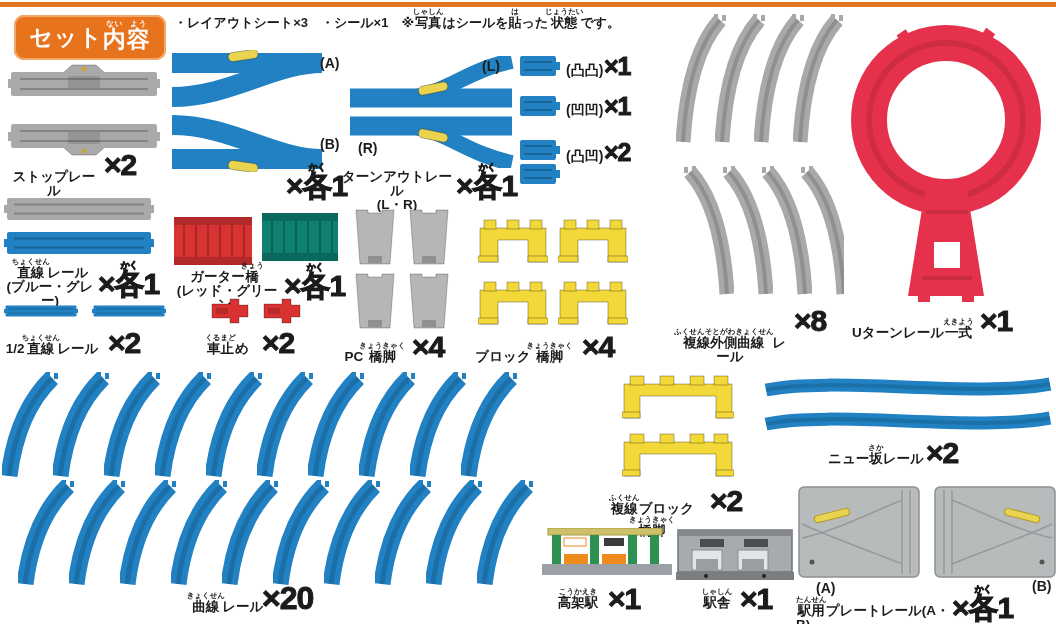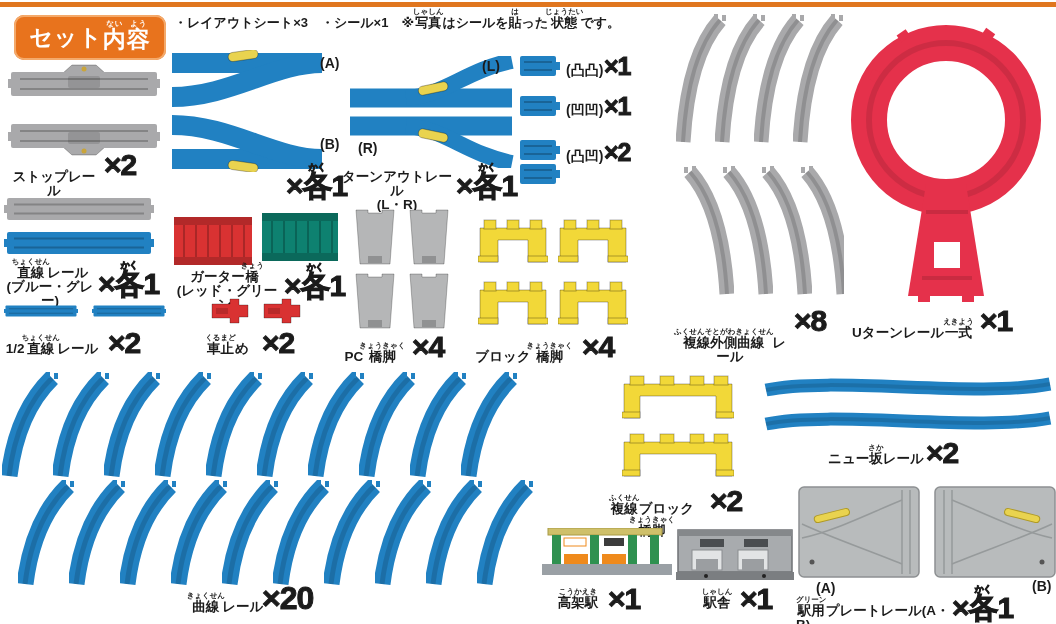--- a/index.html
+++ b/index.html
@@ -349,15 +349,15 @@
   <div class="cnt" style="left:740px;top:582px">×1</div>
 
   <svg class="g" style="left:798px;top:486px" width="258" height="92">
     <use href="#s-plate" width="122" height="92"></use>
     <g transform="translate(258,0) scale(-1,1)">
         <use href="#s-plate" width="122" height="92"></use>
       </g>
   </svg>
   <div class="tag" style="left:816px;top:580px">(A)</div>
   <div class="tag" style="left:1032px;top:578px">(B)</div>
-  <div class="lbl" style="left:796px;top:596px;width:158px;text-align:left"><ruby>駅用<rt>グリーン</rt></ruby>プレートレール(A・B)</div>
+  <div class="lbl" style="left:796px;top:596px;width:158px;text-align:left"><ruby>駅用<rt>たんせん</rt></ruby>プレートレール(A・B)</div>
   <div class="cnt" style="left:952px;top:584px">×<ruby>各<rt>かく</rt></ruby>1</div>
 </div>
 
 </body></html>

